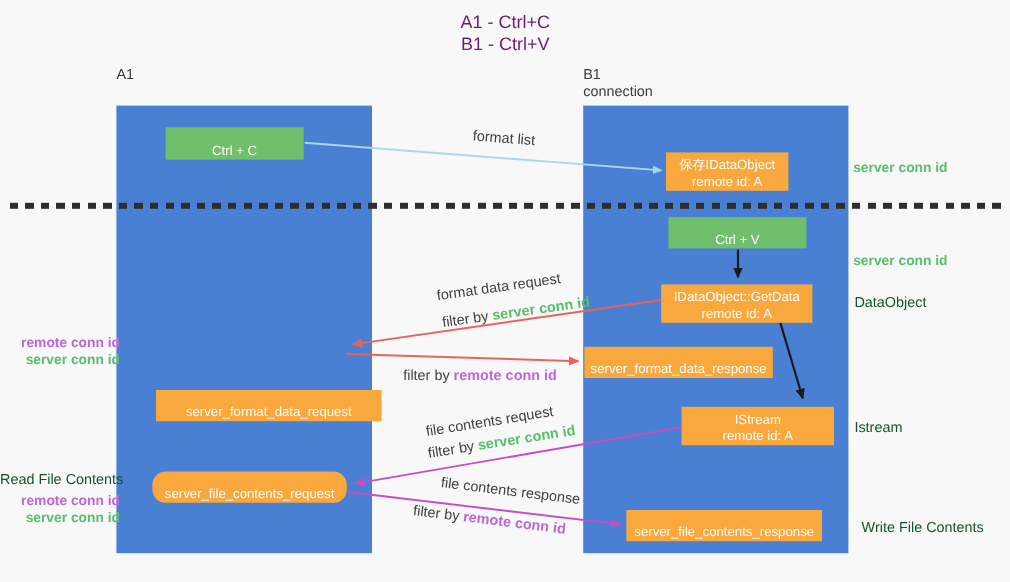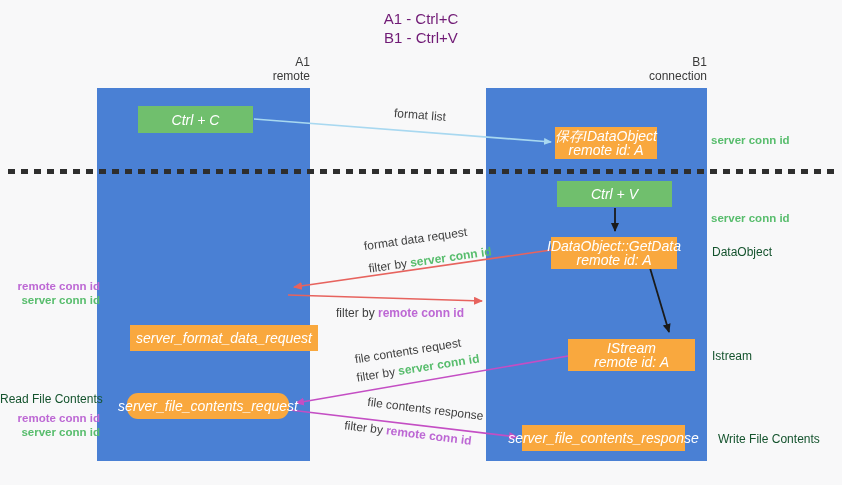--- a/index.html
+++ b/index.html
@@ -2,36 +2,36 @@
 <html style="--lane-blue: #4a80d4; --node-green: #70bf6d; --node-orange: #f9a83e; --label-green: #58bd6d; --label-purple: #bd68d4; --arrow-red: #e7635e; --arrow-magenta: #c44ec4; --arrow-lightblue: #a8d8f0; --arrow-black: #1a1a1a;"><head>
 <meta charset="utf-8">
 <style>
   html,body{margin:0;padding:0;background:#f8f8f9;}
   .canvas{
     position:relative;width:842px;height:485px;overflow:hidden;
     background:#f8f8f9;font-family:"Liberation Sans",sans-serif;color:#3f3f3f;
   }
   .title-block{position:absolute;top:9px;left:0;width:842px;text-align:center;
     font-size:15px;line-height:19px;color:#701a75;}
-  .lane-header{position:absolute;text-align:right;font-size:12px;line-height:14px;color:#3a3a3a;}
+  .lane-header{position:absolute;text-align:left;font-size:12px;line-height:14px;color:#3a3a3a;}
   .lane{position:absolute;background:var(--lane-blue,#4a80d4);z-index:1;}
   .divider{position:absolute;left:8px;top:169px;width:828px;height:5px;z-index:3;
     background:repeating-linear-gradient(90deg,#2e2e2e 0 7px,transparent 7px 13px);}
   .arrow-layer{position:absolute;left:0;top:0;z-index:4;pointer-events:none;}
   .stroke-blue{stroke:var(--arrow-lightblue,#a8d8f0);}
   .stroke-black{stroke:var(--arrow-black,#1a1a1a);}
   .stroke-red{stroke:var(--arrow-red,#e7635e);}
   .stroke-magenta{stroke:var(--arrow-magenta,#c44ec4);}
   .fill-blue{fill:var(--arrow-lightblue,#a8d8f0);}
   .fill-black{fill:var(--arrow-black,#1a1a1a);}
   .fill-red{fill:var(--arrow-red,#e7635e);}
   .fill-magenta{fill:var(--arrow-magenta,#c44ec4);}
   .node{position:absolute;z-index:5;display:flex;flex-direction:column;align-items:center;
-    justify-content:center;color:#fff;font-size:14px;line-height:14px;text-align:center;
-    white-space:nowrap;font-style:italic;}
+    justify-content:flex-end;color:#fff;font-size:11px;line-height:14px;text-align:center;
+    white-space:nowrap;}
   .node.green{background:var(--node-green,#70bf6d);}
   .node.orange{background:var(--node-orange,#f9a83e);}
   .edge-label{position:absolute;z-index:6;font-size:12px;color:#3f3f3f;
     white-space:nowrap;text-align:center;}
   .side-label{position:absolute;z-index:6;font-size:12px;color:#14532d;white-space:nowrap;}
   .side-label.right-align{text-align:right;}
   .kw-green{color:var(--label-green,#58bd6d);font-weight:bold;}
   .kw-purple{color:var(--label-purple,#bd68d4);font-weight:bold;}
   .conn-label{font-size:11.5px;font-weight:bold;line-height:14px;}
 </style>
@@ -40,21 +40,20 @@
 
 <div class="canvas">
 
   <div class="title-block">
     <div>A1 - Ctrl+C</div>
     <div>B1 - Ctrl+V</div>
   </div>
 
   <div class="lane-header" style="left:97px;top:55px;width:213px;">
     <div>A1</div>
-    <div>remote</div>
   </div>
   <div class="lane-header" style="left:486px;top:55px;width:221px;">
     <div>B1</div>
     <div>connection</div>
   </div>
 
   <div class="lane" style="left:97px;top:88px;width:213px;height:373px;"></div>
   <div class="lane" style="left:486px;top:88px;width:221px;height:373px;"></div>
 
   <div class="divider"></div>
@@ -98,20 +97,23 @@
 
   <div class="node orange" style="left:551px;top:237px;width:126px;height:32px;">
     <div>IDataObject::GetData</div>
     <div>remote id: A</div>
   </div>
 
   <div class="node orange" style="left:130px;top:277px;width:188px;height:26px;margin-top:48px;">
     <div>server_format_data_request</div>
   </div>
 
+  <div class="node orange" style="left:487px;top:289px;width:157px;height:26px;">
+    <div>server_format_data_response</div>
+  </div>
 
   <div class="node orange" style="left:568px;top:339px;width:127px;height:32px;">
     <div>IStream</div>
     <div>remote id: A</div>
   </div>
 
   <div class="node orange" style="left:127px;top:393px;width:162px;height:26px;border-radius:11px;">
     <div>server_file_contents_request</div>
   </div>
 

